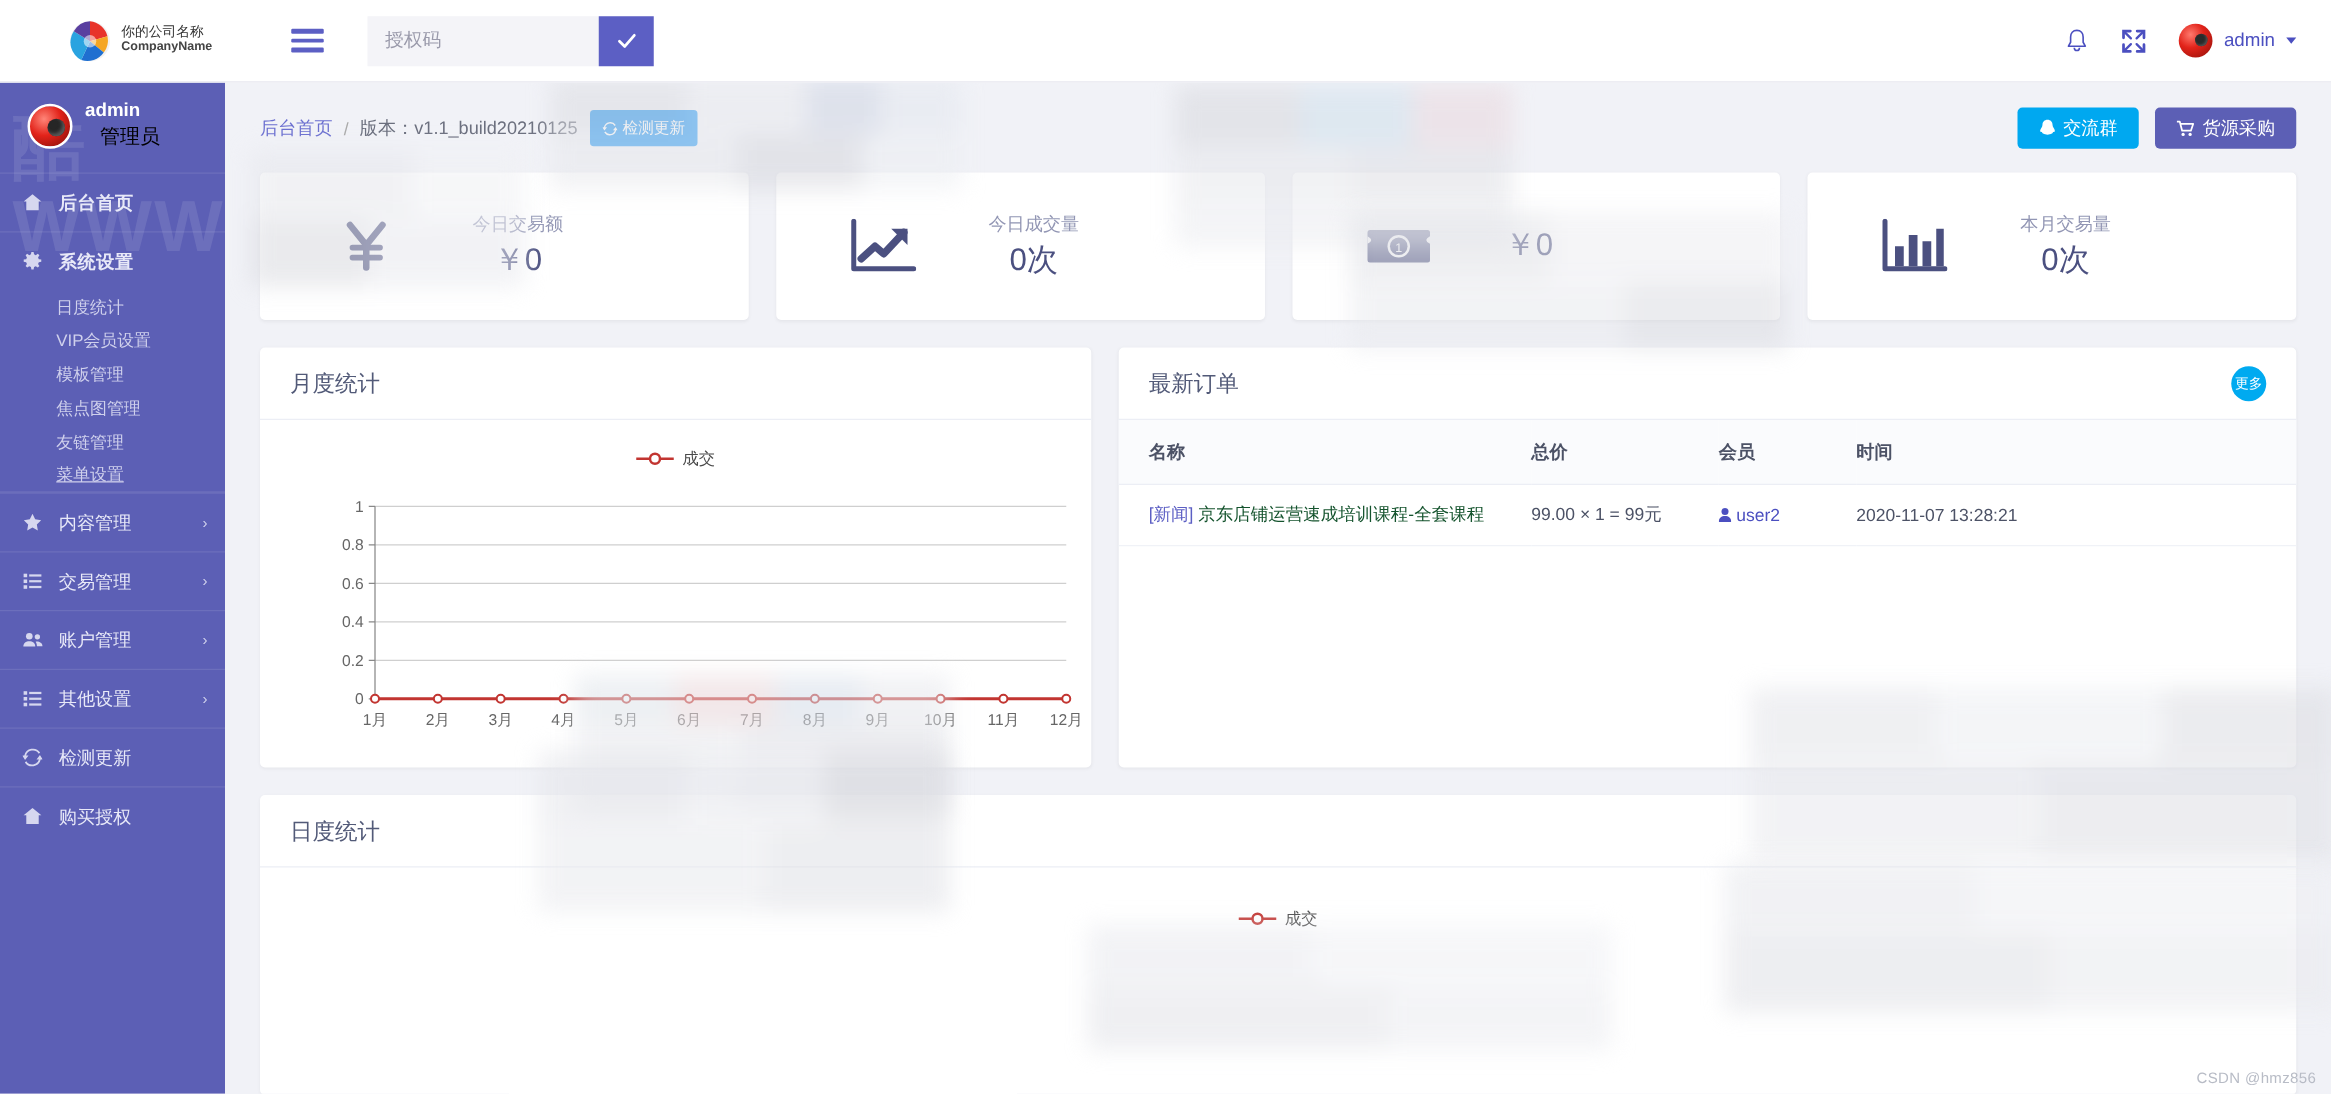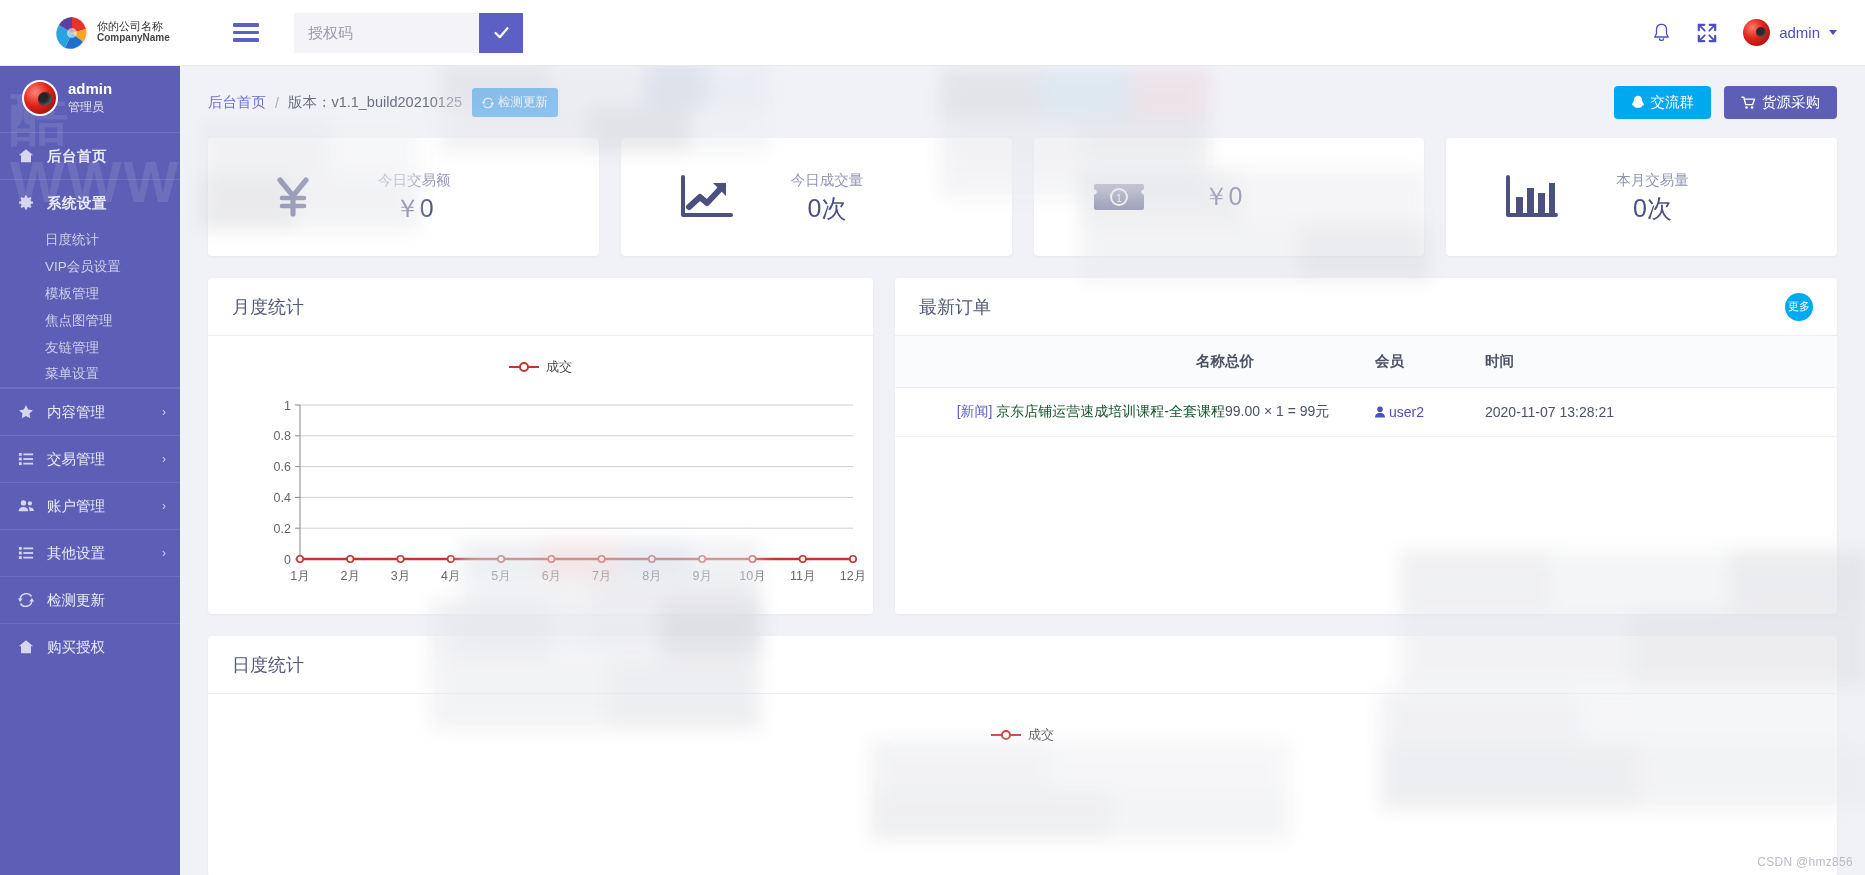--- a/index.html
+++ b/index.html
@@ -61,37 +61,37 @@
     padding: 20px 0 0 10px; letter-spacing: 2px;
   }
   .sb-profile { display: flex; align-items: center; padding: 14px 0 16px 22px; position: relative; }
   .avatar-lg { width: 36px; height: 36px; border-radius: 50%; position: relative; overflow: hidden; flex: none;
                background: radial-gradient(circle at 35% 32%, #ff8578 0%, #e2231a 44%, #7d0d07 100%);
                border: 2px solid #fff; }
   .avatar-lg::after { content: ""; position: absolute; width: 14px; height: 14px; border-radius: 50%;
                       background: #262626; top: 10px; right: 4px; box-shadow: inset -2px -2px 3px #5a5a5a; }
   .sb-names { margin-left: 10px; }
   .sb-user { color: #fff; font-size: 15px; font-weight: bold; line-height: 1.2; }
-  .sb-role { color: #e5e5e5; font-size: 12px; line-height: 1.5; }
+  .sb-role { color: #000000; font-size: 16px; line-height: 1.5; margin-left: 12px; }
 
   .sb-item {
     position: relative; display: flex; align-items: center; height: 47px;
     padding: 0 14px 0 18px; color: #e8e9f8; font-size: 14.5px; cursor: pointer;
     border-top: 1px solid rgba(255,255,255,.10);
   }
   .sb-item.group { font-weight: bold; letter-spacing: .5px; }
   .sb-item .sbi-icon { width: 20px; font-size: 15px; color: #d6d7ef; flex: none; display: flex; align-items: center; }
   .sb-item .sbi-label { margin-left: 9px; }
   .sb-item .sbi-arrow { margin-left: auto; font-size: 12px; color: #cfd0ec; }
   .sb-sub {
     position: relative; display: flex; align-items: center; height: 27px;
     padding-left: 45px; color: #cfd0ec; font-size: 13.5px; cursor: pointer;
   }
   .sb-sub:first-of-type { margin-top: 3px; }
-  .sb-seplast { border-bottom: 1px solid rgba(255,255,255,.10); }
+  .sb-seplast { border-bottom: 1px solid rgba(255,255,255,.10); text-decoration: underline; }
 
   
   .main { position: absolute; top: 66px; left: 180px; right: 0; bottom: 0; overflow: hidden; }
 
   .crumbbar { display: flex; align-items: center; padding: 20px 28px 0 28px; position: relative; }
   .crumb-link { color: #6b6fd0; font-size: 14.5px; cursor: pointer; }
   .crumb-sep { color: #aaa; margin: 0 9px; font-size: 14px; }
   .crumb-ver { color: #6b6f7e; font-size: 14.5px; }
   .btn-update {
     margin-left: 10px; background: #2196f3; color: #fff; border: none; border-radius: 3px;
@@ -141,21 +141,21 @@
   .legend-mark::after { content:""; position:absolute; top:1px; left:10px; width:10px; height:10px;
                         border-radius:50%; border:2px solid #c23531; background:#fff; box-sizing:border-box; }
 
   
   .otable { width: 100%; border-collapse: collapse; }
   .otable th {
     text-align: left; font-size: 14.5px; color: #4c5266; font-weight: bold;
     padding: 16px 0; background: #fafbfd; border-bottom: 1px solid #eceef5;
   }
   .otable td { font-size: 14px; color: #4c5266; padding: 15px 0; border-bottom: 1px solid #f0f2f7; }
-  .otable th:first-child, .otable td:first-child { padding-left: 24px; text-align: right; }
+  .otable th:first-child, .otable td:first-child { padding-left: 24px; }
   .col-name { width: 330px; }
   .col-price { width: 150px; }
   .col-member { width: 110px; }
   .order-name { color: #14532d; cursor: pointer; }
   .order-tag { color: #5c5fc4; }
   .member-cell { color: #4b4fc0; display: flex; align-items: center; gap: 4px; }
 
   .panel-bottom {
     margin: 22px 28px 0 28px; background: #fff; border-radius: 4px;
     box-shadow: 0 1px 3px rgba(0,0,0,.05); height: 240px;

